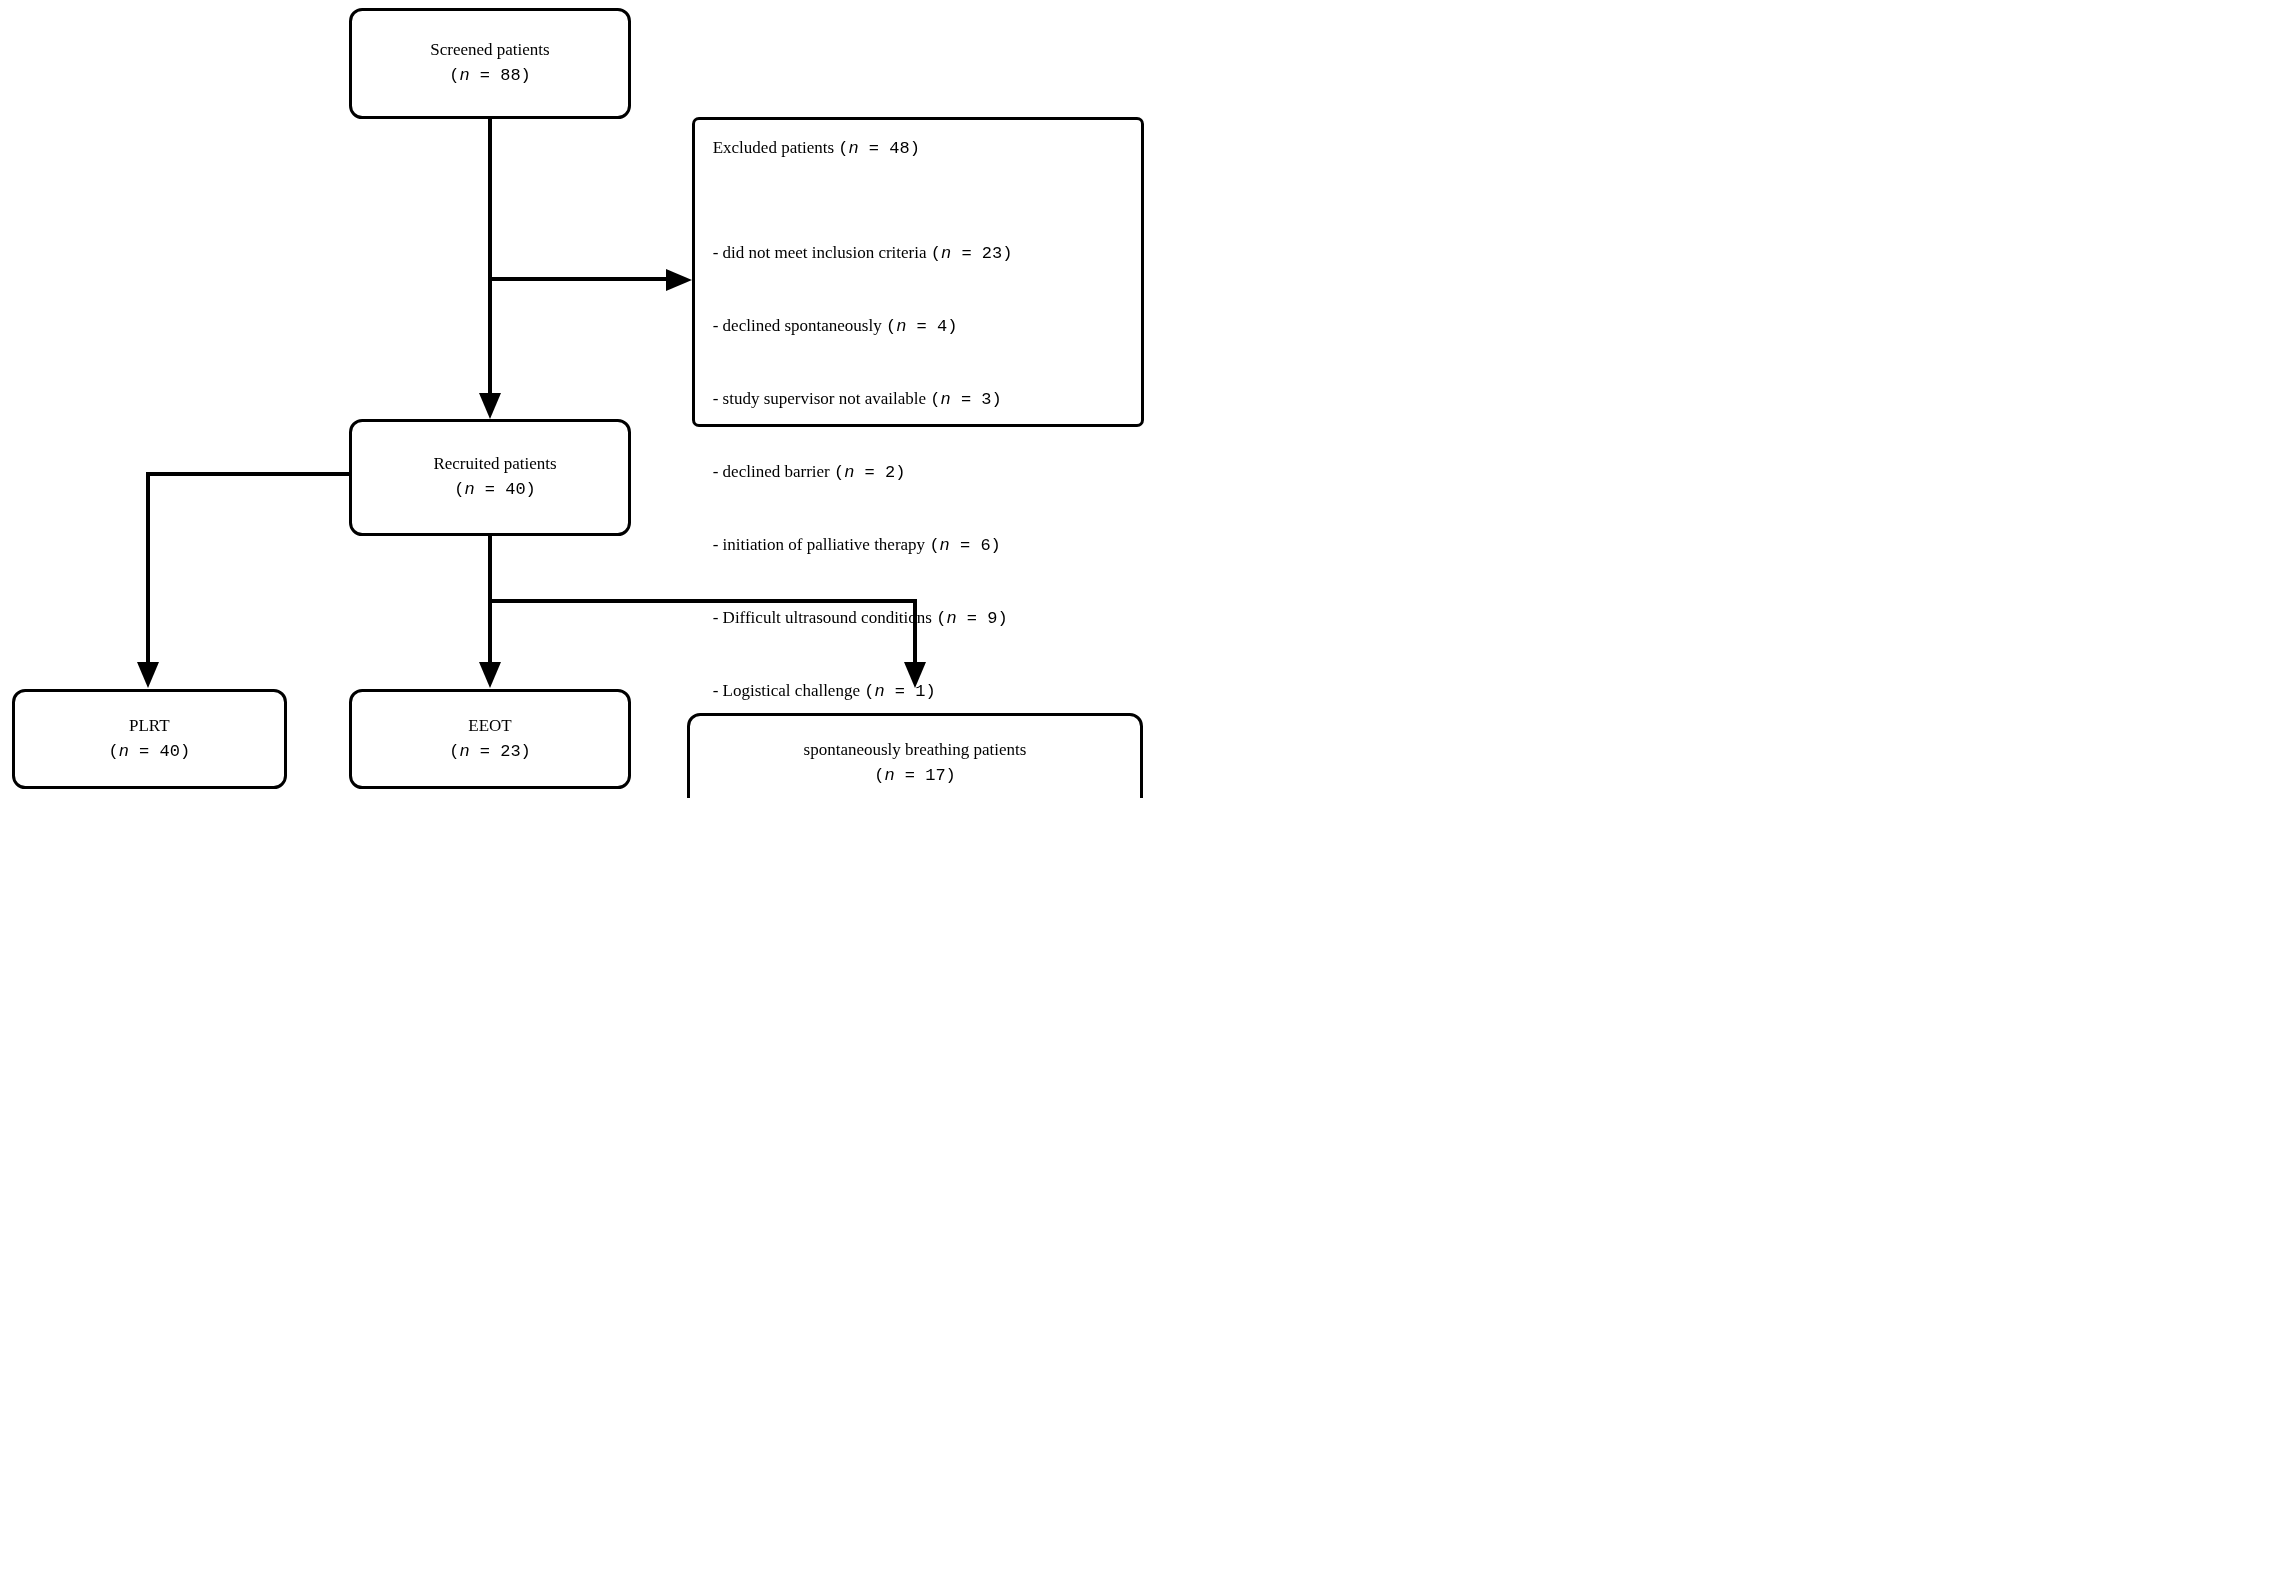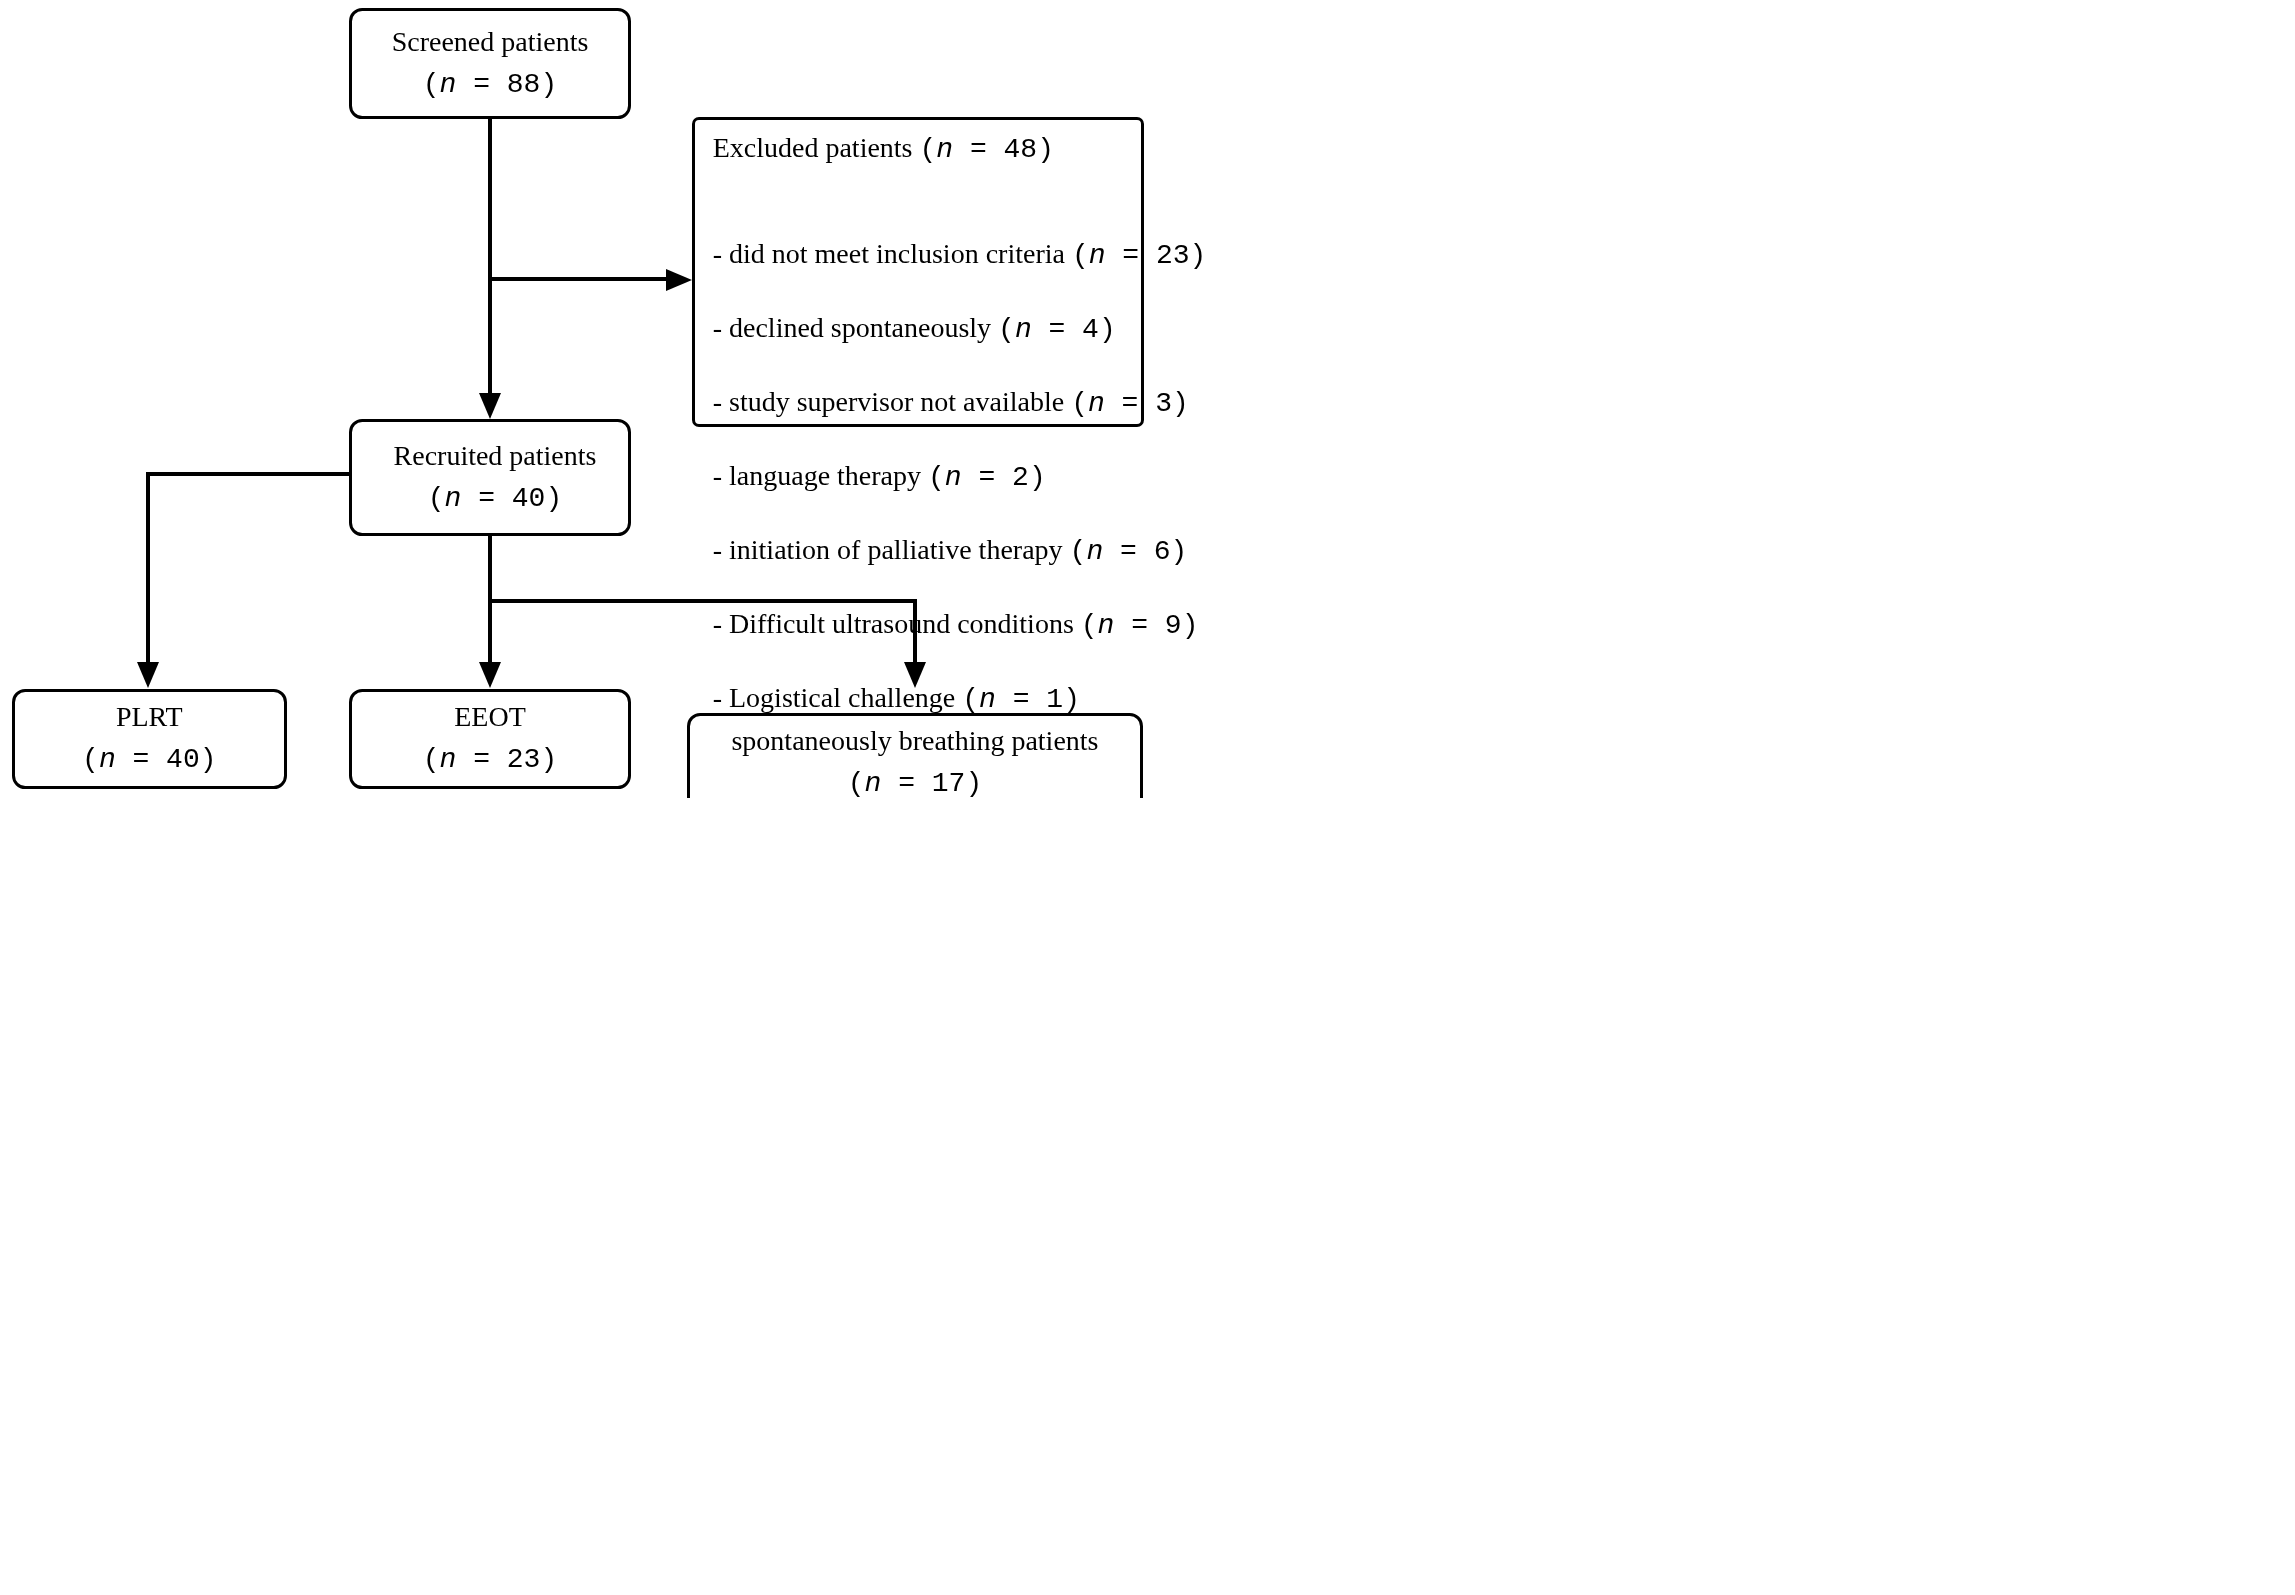--- a/index.html
+++ b/index.html
@@ -19,21 +19,21 @@
     position: absolute;
     box-sizing: border-box;
     background: #ffffff;
     border: 3.7px solid #000000;
     border-radius: 13.2px;
     display: flex;
     flex-direction: column;
     align-items: center;
     justify-content: center;
     text-align: center;
-    font-size: 28px;
+    font-size: 17px;
     line-height: 1.45;
   }
   .box-screened  { left: 349px; top: 8px;  width: 282px; height: 111px; }
   .box-excluded  {
     left: 692px; top: 117px; width: 452px; height: 310px;
     align-items: flex-start; justify-content: flex-start;
     text-align: left; padding: 11.8px 17.7px; line-height: 32px; border-radius: 7px;
   }
   .box-recruited { left: 349px; top: 419px; width: 282px; height: 117px; padding-left: 10px; }
   .box-plrt      { left: 11.8px;  top: 689px; width: 275px; height: 100px; }
@@ -106,21 +106,21 @@
   <div class="box box-excluded">
     <div class="excl-header"><span>Excluded patients</span><span class="nexp"><span>(</span><i>n</i><span> = </span><span>48</span><span>)</span></span></div>
     <div>
 
         <div class="excl-item"><span>- did not meet inclusion criteria</span><span class="nexp"><span>(</span><i>n</i><span> = </span><span>23</span><span>)</span></span></div>
 
         <div class="excl-item"><span>- declined spontaneously</span><span class="nexp"><span>(</span><i>n</i><span> = </span><span>4</span><span>)</span></span></div>
 
         <div class="excl-item"><span>- study supervisor not available</span><span class="nexp"><span>(</span><i>n</i><span> = </span><span>3</span><span>)</span></span></div>
 
-        <div class="excl-item"><span>- language therapy</span><span class="nexp"><span>(</span><i>n</i><span> = </span><span>2</span><span>)</span></span></div>
+        <div class="excl-item"><span>- declined barrier</span><span class="nexp"><span>(</span><i>n</i><span> = </span><span>2</span><span>)</span></span></div>
 
         <div class="excl-item"><span>- initiation of palliative therapy</span><span class="nexp"><span>(</span><i>n</i><span> = </span><span>6</span><span>)</span></span></div>
 
         <div class="excl-item"><span>- Difficult ultrasound conditions</span><span class="nexp"><span>(</span><i>n</i><span> = </span><span>9</span><span>)</span></span></div>
 
         <div class="excl-item"><span>- Logistical challenge</span><span class="nexp"><span>(</span><i>n</i><span> = </span><span>1</span><span>)</span></span></div>
       </div>
   </div>
 
   <div class="box box-recruited">

